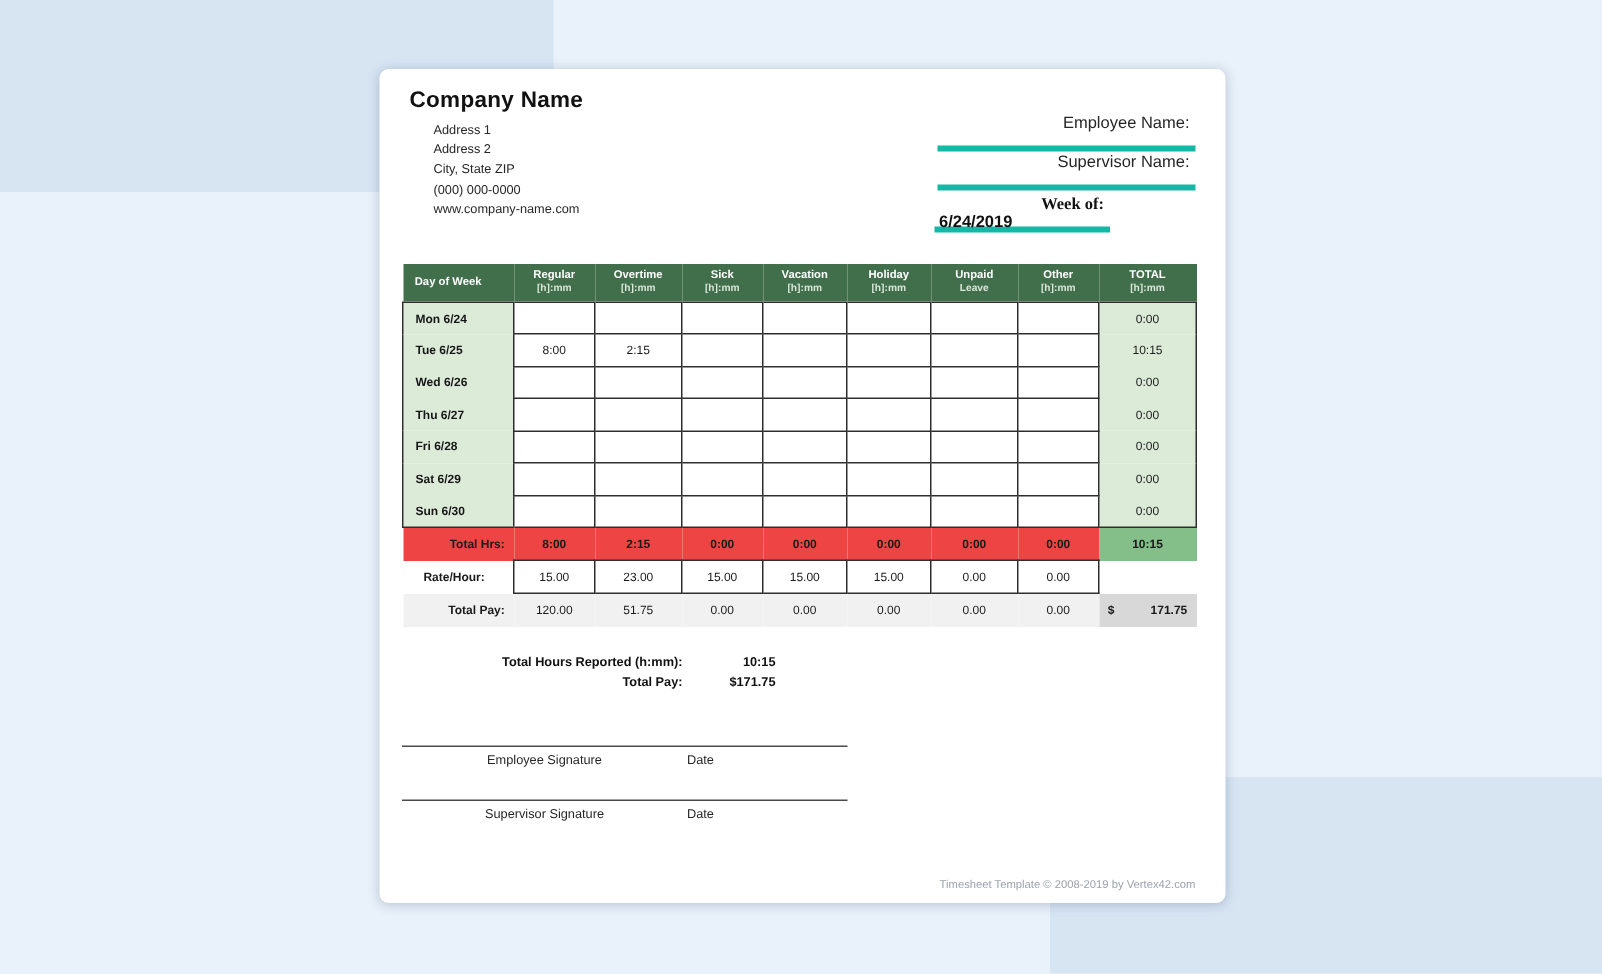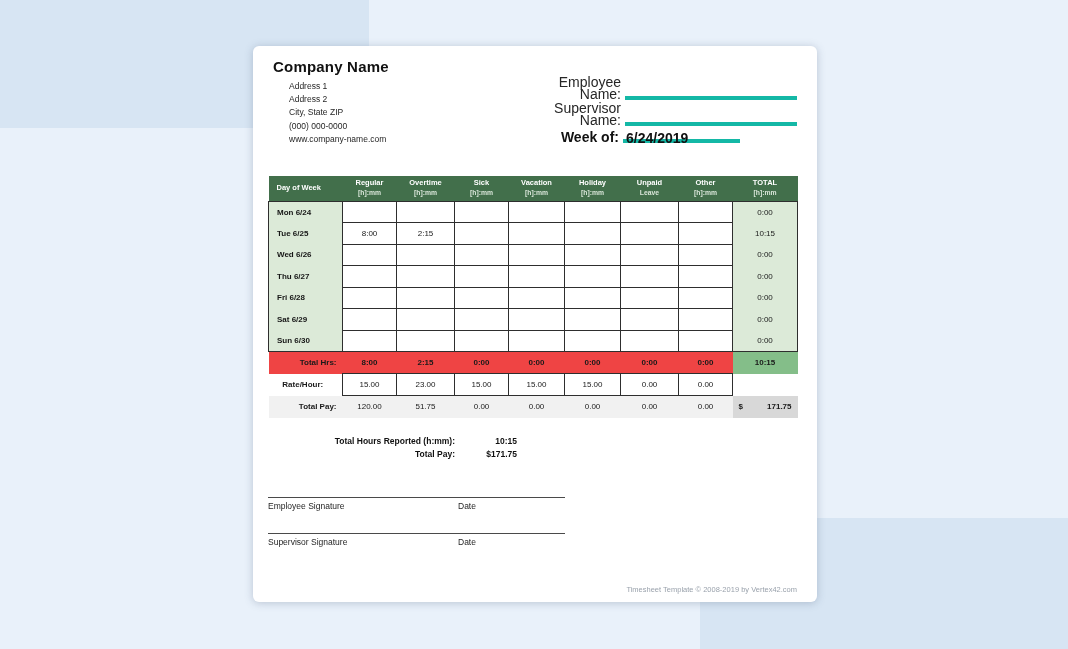--- a/index.html
+++ b/index.html
@@ -18,28 +18,28 @@
     background:#ffffff; border-radius:6px;
     box-shadow:0 1px 8px rgba(60,80,110,0.28);
   }
 
   
   .company { position:absolute; left:20px; top:12px; }
   .company-name { font-size:15px; font-weight:bold; color:#111; margin:0 0 5px 0; letter-spacing:0.2px; }
   .addr { font-size:8.5px; color:#262626; line-height:13.2px;margin-left:16px; }
 
   
-  .frow { position:absolute; display:flex; align-items:flex-end; font-size:14px; color:#262626; }
+  .frow { position:absolute; display:flex; align-items:flex-end; font-size:11px; color:#262626;flex-direction:column; }
   .frow .flabel { flex:1; text-align:right; padding-right:4px; line-height:12px; }
   .uline { border-bottom:4px solid #14b8a6; height:13px; }
   #frow-employee   { left:290px; top:30px; width:254px; }
   #frow-supervisor { left:290px; top:56px; width:254px; }
   #frow-week       { left:290px; top:84px; width:197px; }
   #frow-employee .uline, #frow-supervisor .uline { width:172px; }
-  #frow-week .flabel { font-weight:bold; color:#111; }
+  #frow-week .flabel { font-weight:bold; color:#111;font-family:Liberation Serif, serif; }
   #frow-week .uline { width:117px; font-weight:bold; color:#111; padding-left:3px; }
 
   
   table.sheet {
     position:absolute; left:15px; top:130px; width:529px;
     border-collapse:collapse; table-layout:fixed;
     font-size:8px; color:#1a1a1a;
   }
   thead th {
     background:#426f4b; color:#ffffff; font-size:7.5px; font-weight:bold;
@@ -72,21 +72,21 @@
   
   .summary { position:absolute; left:15px; top:389px; font-size:8.5px; font-weight:bold; color:#111; }
   .srow { display:flex; line-height:12.5px; }
   .slabel { width:187px; text-align:right; }
   .sval { width:62px; text-align:right; }
 
   
   .sig { position:absolute; left:15px; width:297px; border-top:1px solid #4a4a4a; padding-top:3px; font-size:8.5px; color:#262626; display:flex; }
   #sig-employee { top:451px; }
   #sig-supervisor { top:487px; }
-  .sig-name { width:190px; }
+  .sig-name { width:190px;text-align:center; }
 
   .footer { position:absolute; right:20px; bottom:8px; font-size:7.5px; color:#9aa2ac; }
 </style>
 </head>
 <body>
 
 <div class="deco deco-tl"></div>
 <div class="deco deco-br"></div>
 
 <div class="card">

